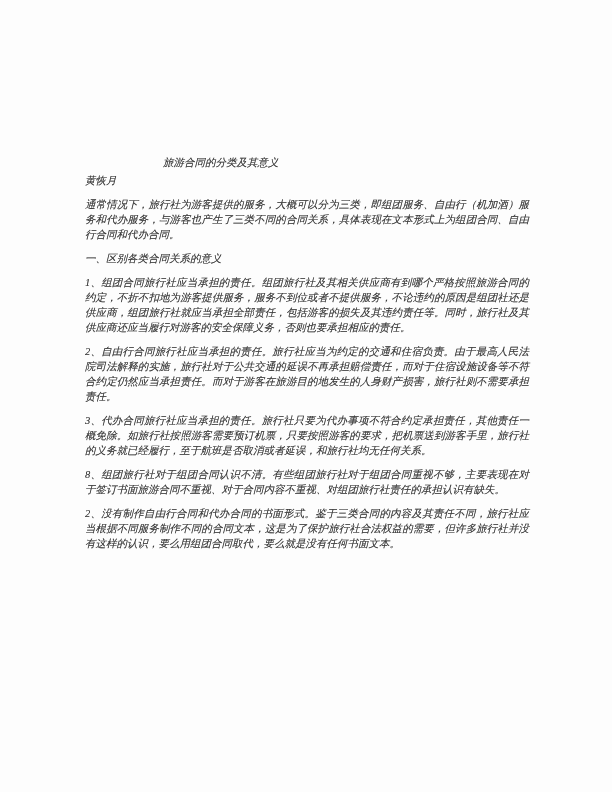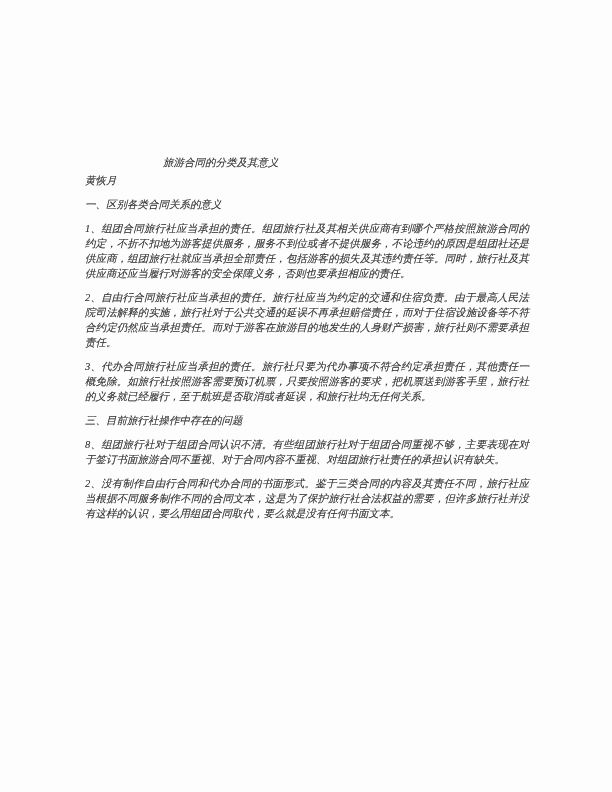--- a/index.html
+++ b/index.html
@@ -49,25 +49,25 @@
 </style>
 </head>
 <body>
 
 <div class="page">
   <div class="content">
 
     <div class="doc-title">旅游合同的分类及其意义</div>
     <div class="doc-author">黄恢月</div>
 
+    <p class="para">通常情况下，旅行社为游客提供的服务，大概可以分为三类，即组团服务、自由行（机加酒）服务和代办服务，与游客也产生了三类不同的合同关系，具体表现在文本形式上为组团合同、自由行合同和代办合同。</p>
 
     <div class="heading">一、区别各类合同关系的意义</div>
 
     <p class="para">1、组团合同旅行社应当承担的责任。组团旅行社及其相关供应商有到哪个严格按照旅游合同的约定，不折不扣地为游客提供服务，服务不到位或者不提供服务，不论违约的原因是组团社还是供应商，组团旅行社就应当承担全部责任，包括游客的损失及其违约责任等。同时，旅行社及其供应商还应当履行对游客的安全保障义务，否则也要承担相应的责任。</p>
     <p class="para">2、自由行合同旅行社应当承担的责任。旅行社应当为约定的交通和住宿负责。由于最高人民法院司法解释的实施，旅行社对于公共交通的延误不再承担赔偿责任，而对于住宿设施设备等不符合约定仍然应当承担责任。而对于游客在旅游目的地发生的人身财产损害，旅行社则不需要承担责任。</p>
     <p class="para">3、代办合同旅行社应当承担的责任。旅行社只要为代办事项不符合约定承担责任，其他责任一概免除。如旅行社按照游客需要预订机票，只要按照游客的要求，把机票送到游客手里，旅行社的义务就已经履行，至于航班是否取消或者延误，和旅行社均无任何关系。</p>
 
-    <div class="heading">三、目前旅行社操作中存在的问题</div>
     <p class="para">8、组团旅行社对于组团合同认识不清。有些组团旅行社对于组团合同重视不够，主要表现在对于签订书面旅游合同不重视、对于合同内容不重视、对组团旅行社责任的承担认识有缺失。</p>
     <p class="para">2、没有制作自由行合同和代办合同的书面形式。鉴于三类合同的内容及其责任不同，旅行社应当根据不同服务制作不同的合同文本，这是为了保护旅行社合法权益的需要，但许多旅行社并没有这样的认识，要么用组团合同取代，要么就是没有任何书面文本。</p>
 
   </div>
 </div>
 
 </body></html>

